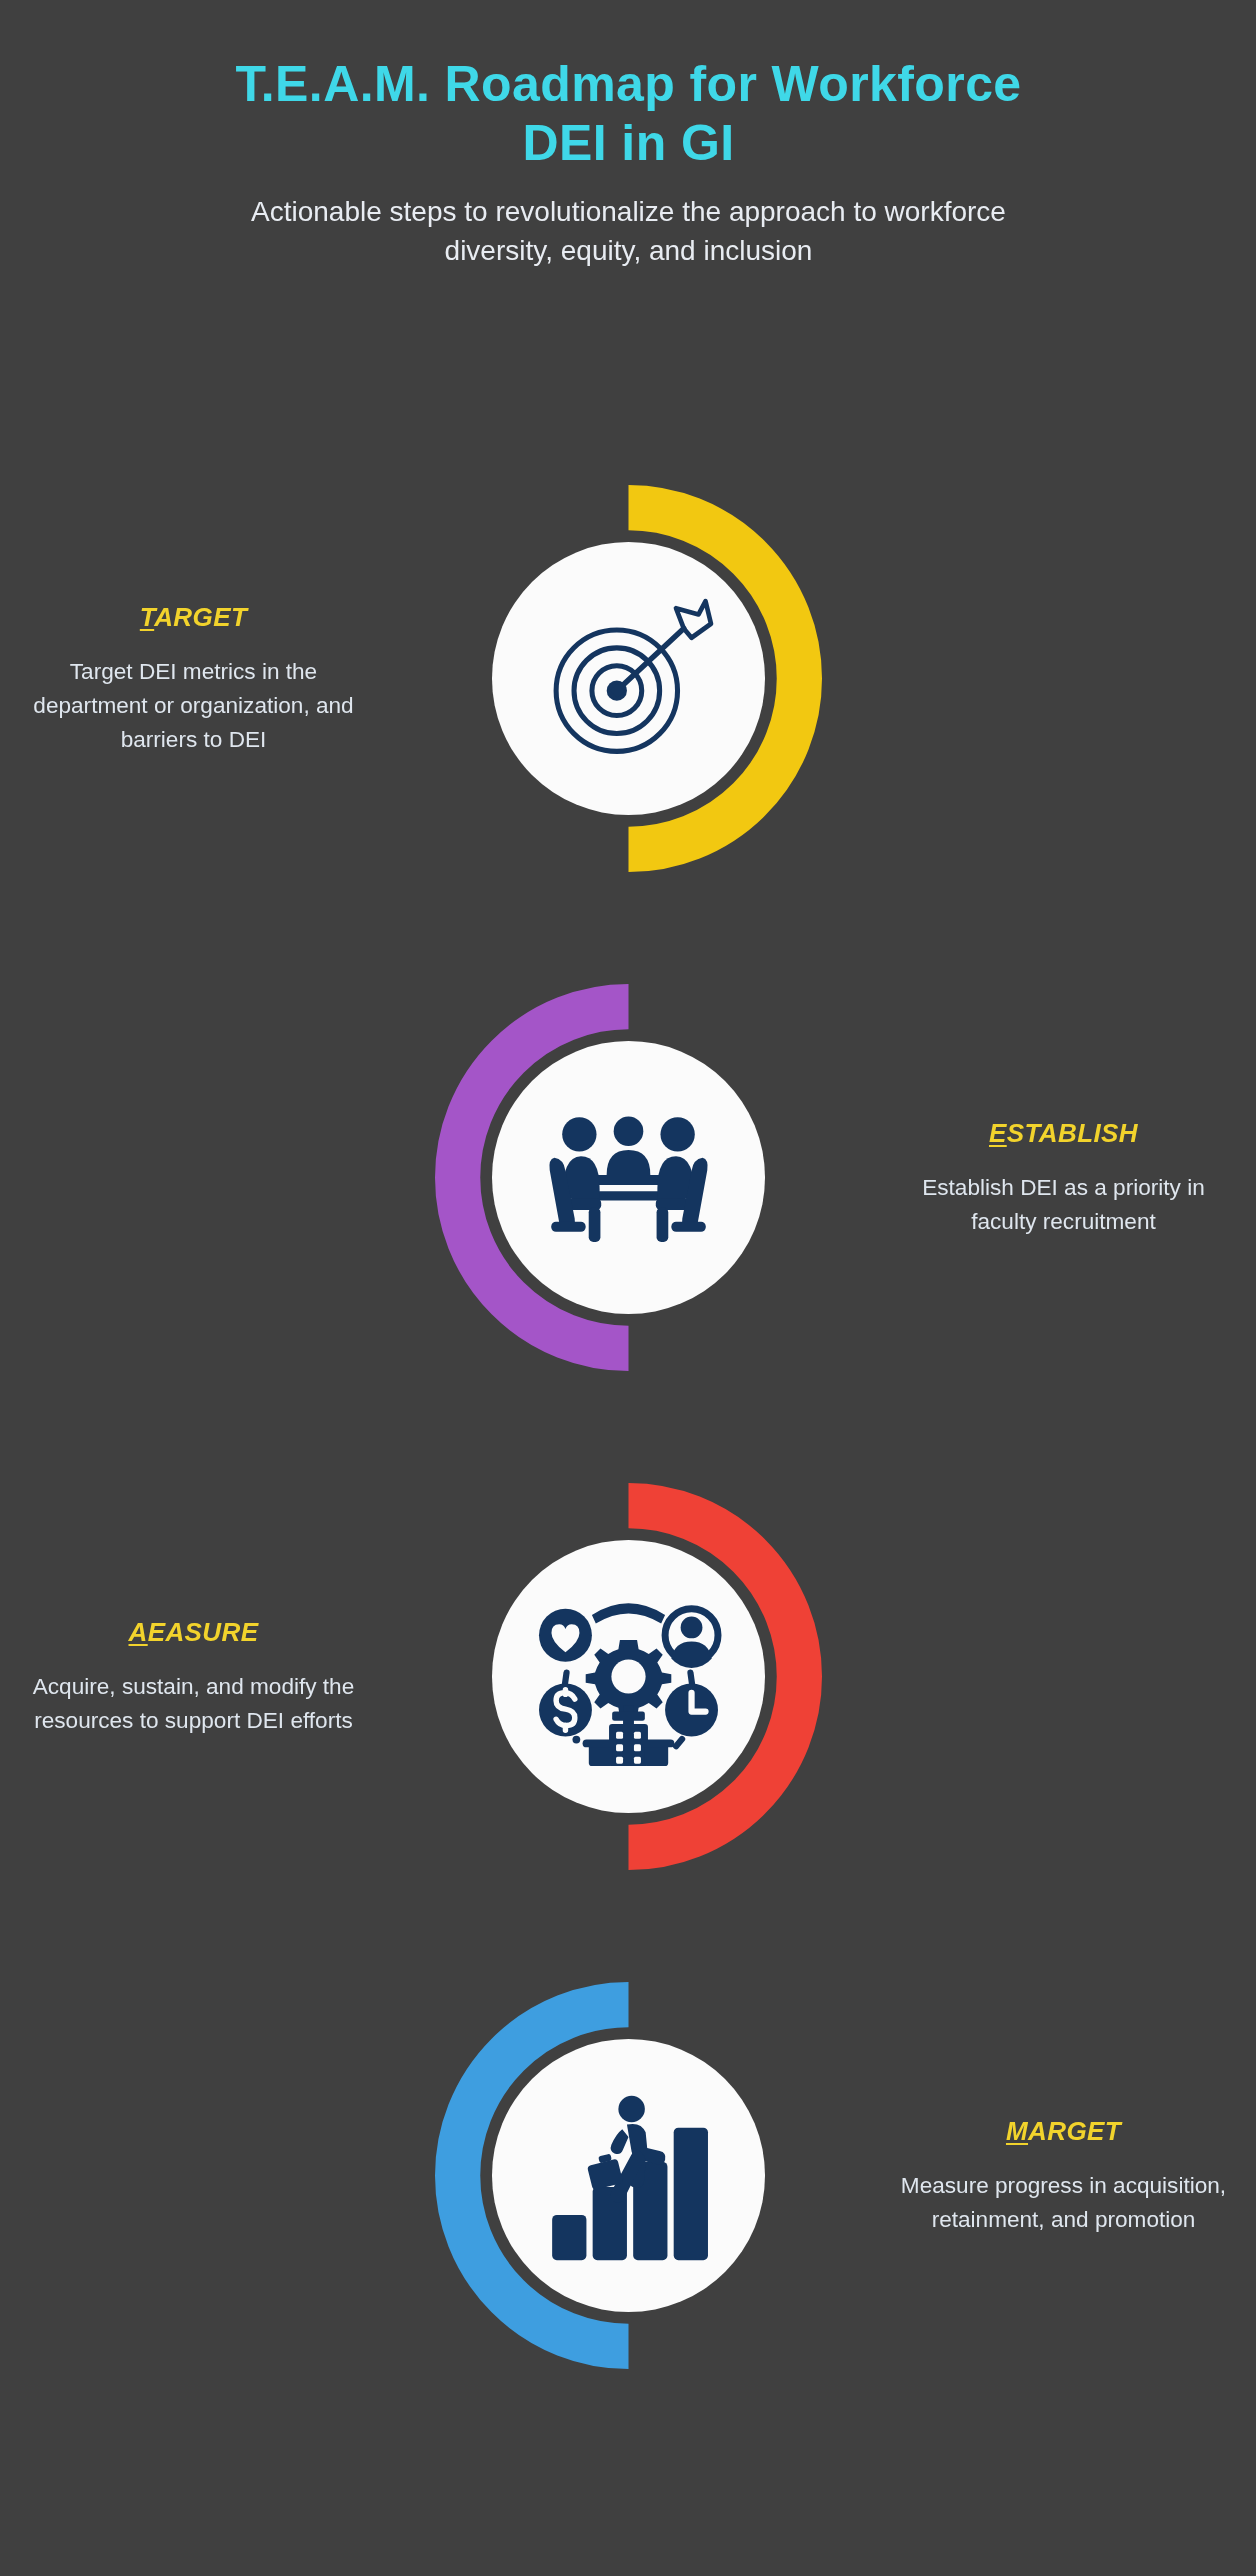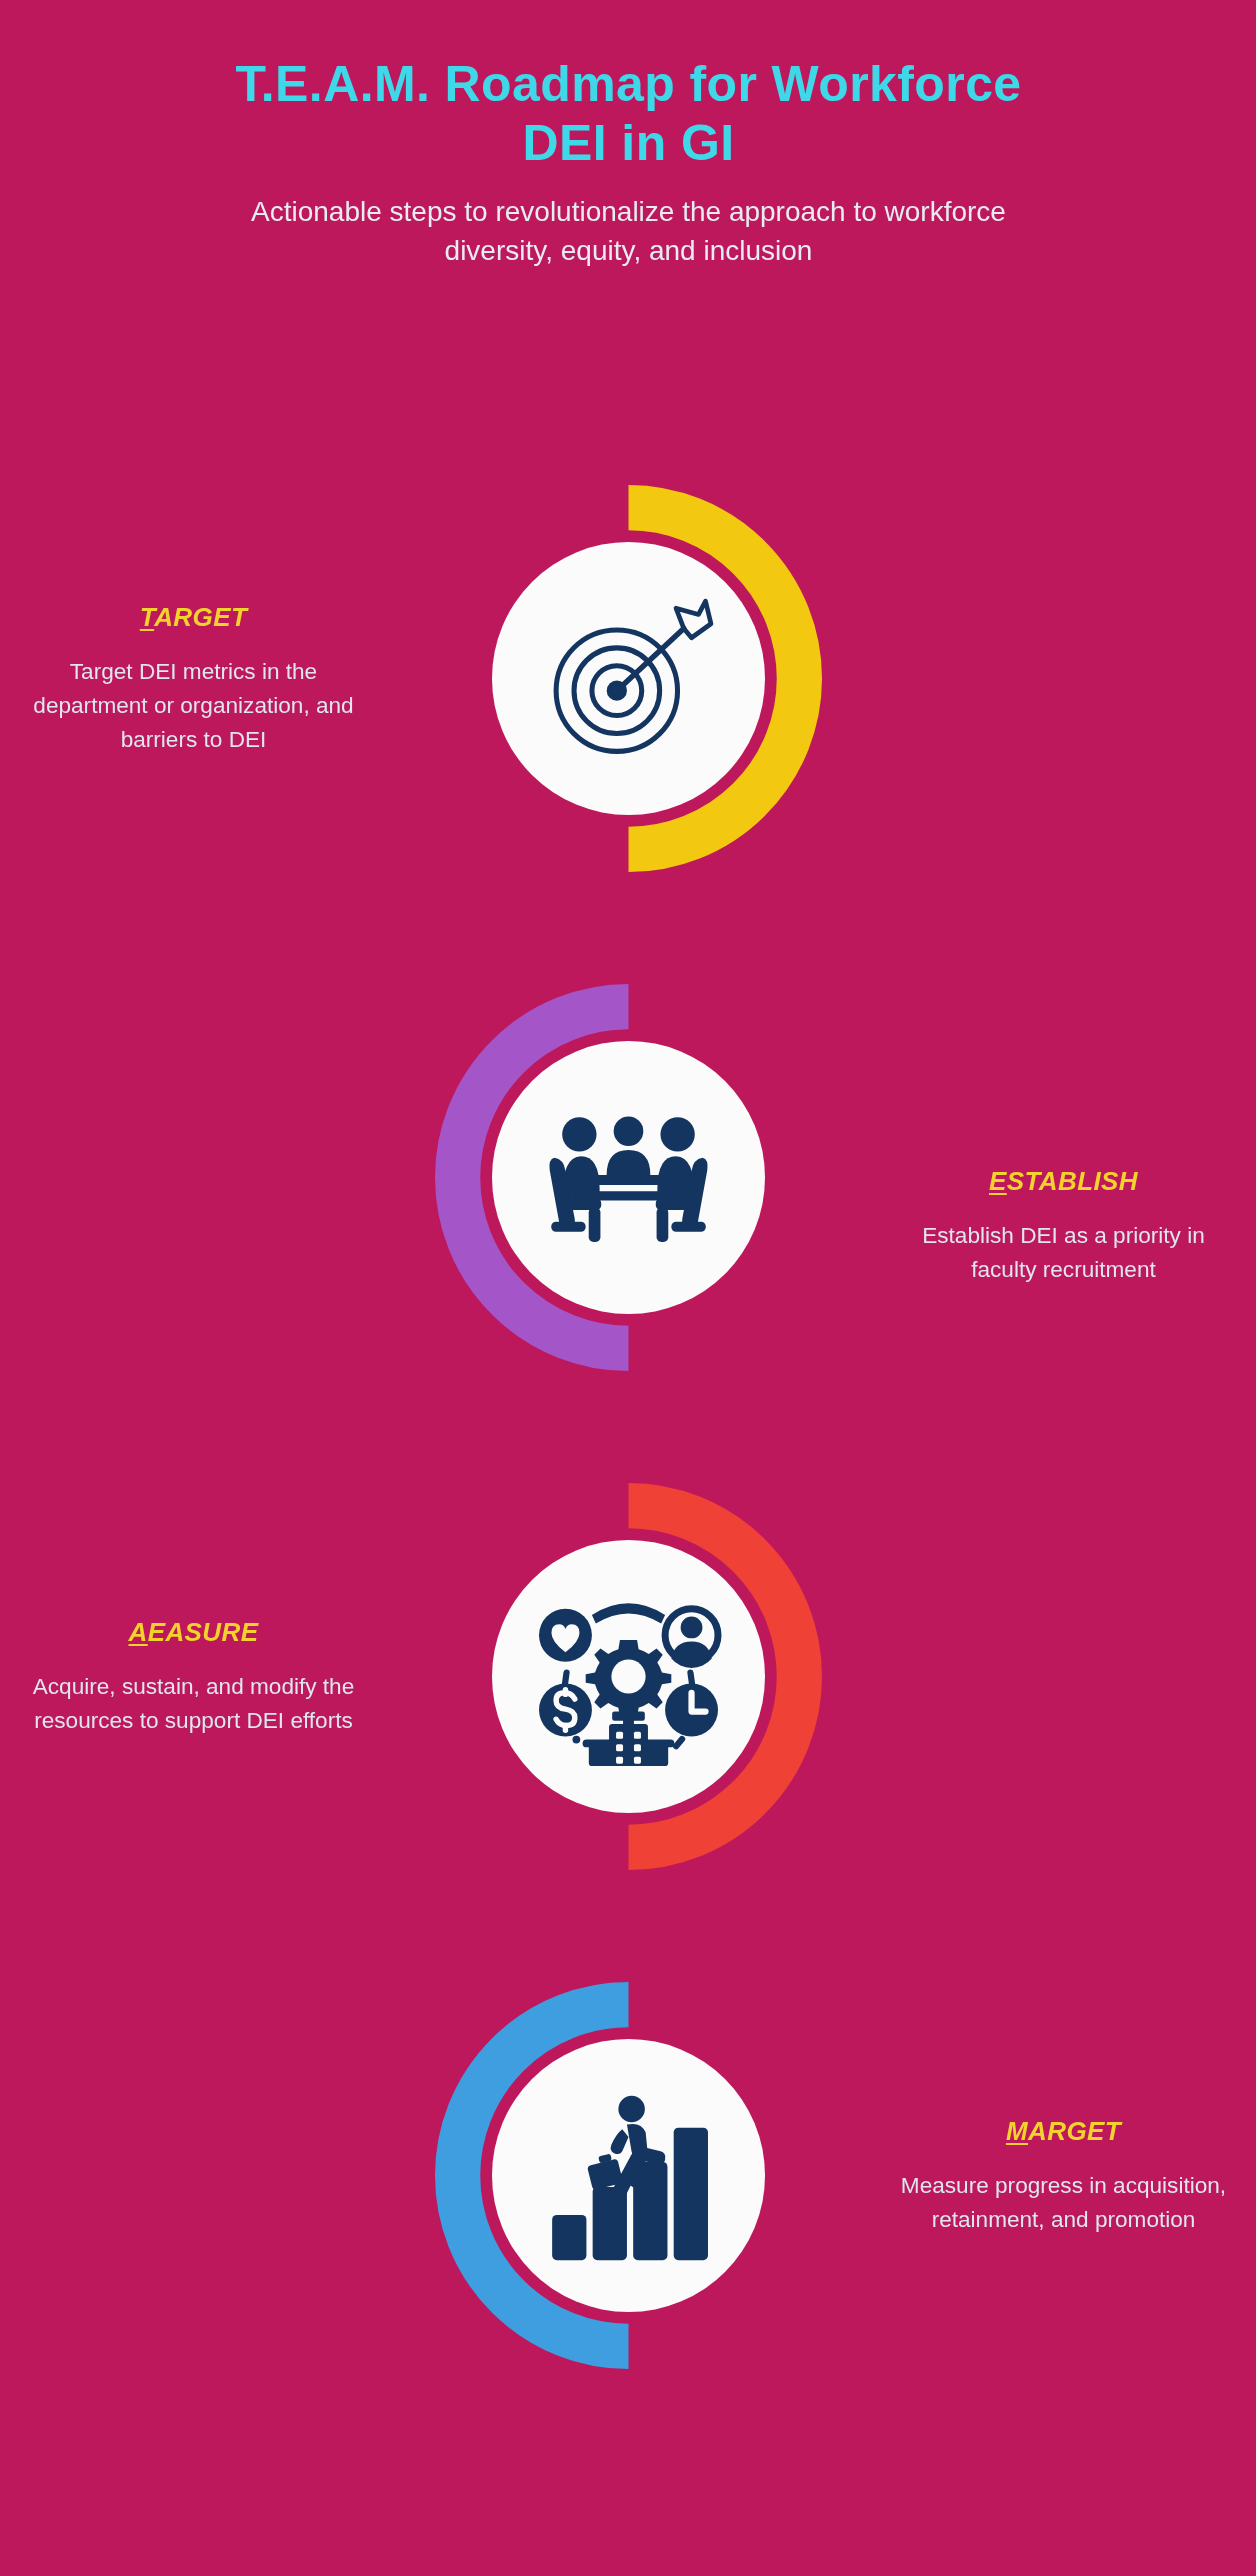--- a/index.html
+++ b/index.html
@@ -88,21 +88,21 @@
     position: absolute;
     display: flex;
     align-items: center;
     justify-content: center;
   }
   .icon-holder svg { display: block; }
 </style>
 </head>
 <body>
 
-<div id="page" style="background: #be185d;">
+<div id="page" style="background: #404040;">
 
   <div id="header">
     <h1 id="title" style="color: rgb(63, 216, 232);">T.E.A.M. Roadmap for Workforce DEI in GI</h1>
     <p id="subtitle" style="color: rgb(232, 236, 242);">Actionable steps to revolutionalize the approach to workforce diversity, equity, and inclusion</p>
   </div>
 
   <div id="roadmap">
       <div class="step" style="top: 0px;">
         <svg width="387" height="387" viewBox="0 0 496 496" style="position: absolute; left: 435px; top: 485px;">
           <path d="M 248 29 A 219 219 0 0 1 248 467" fill="none" stroke="#f2c811" stroke-width="58"></path>
@@ -152,21 +152,21 @@
         <circle cx="188" cy="44" r="22"></circle>
         <path d="M210 126 q0-54 -24-54 q-24 0 -24 42 l0 14 z"></path>
         <rect x="160" y="126" width="52" height="15" rx="6"></rect>
         <rect x="161" y="138" width="15" height="44" rx="6"></rect>
 
         <path d="M220 74 q8 2 6 16 l-12 66 q-2 10 -12 8 q-10-2 -8-12 l12-62 q2-14 14-16 z"></path>
         <rect x="180" y="156" width="44" height="13" rx="6"></rect>
       </g>
     </svg>
         </div>
-        <div class="label-block" style="left: 900px; top: 1118px; margin-top: 48px;">
+        <div class="label-block" style="left: 900px; top: 1118px;">
           <div class="step-title" style="color: rgb(242, 211, 44);"><span class="first">E</span><span>STABLISH</span></div>
           <p class="step-desc" style="color: rgb(223, 230, 238);">Establish DEI as a priority in faculty recruitment</p>
         </div>
       </div>
       <div class="step" style="top: 0px;">
         <svg width="387" height="387" viewBox="0 0 496 496" style="position: absolute; left: 435px; top: 1483px;">
           <path d="M 248 29 A 219 219 0 0 1 248 467" fill="none" stroke="#ef4136" stroke-width="58"></path>
         </svg>
         <div class="disc" style="left: 492px; top: 1540px; width: 273px; height: 273px; background: rgb(251, 251, 251);"></div>
         <div class="icon-holder" style="left: 492px; top: 1540px; width: 273px; height: 273px;">

